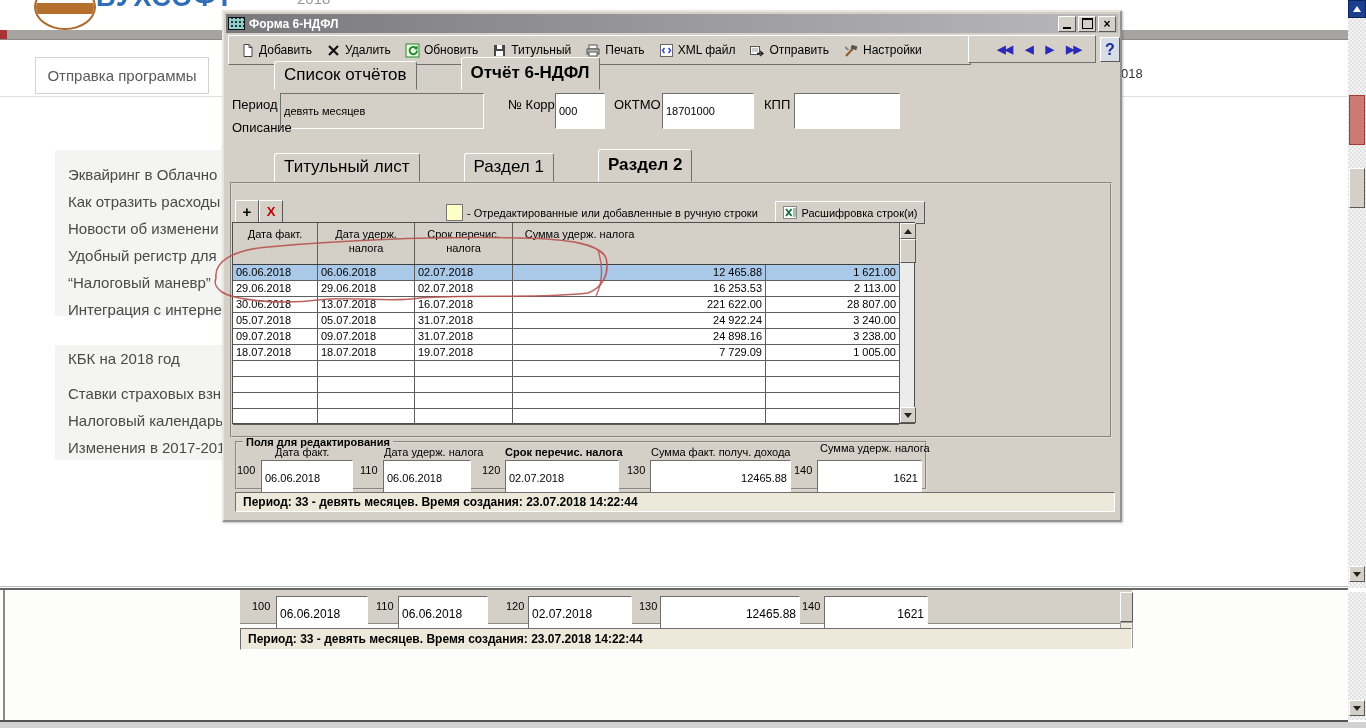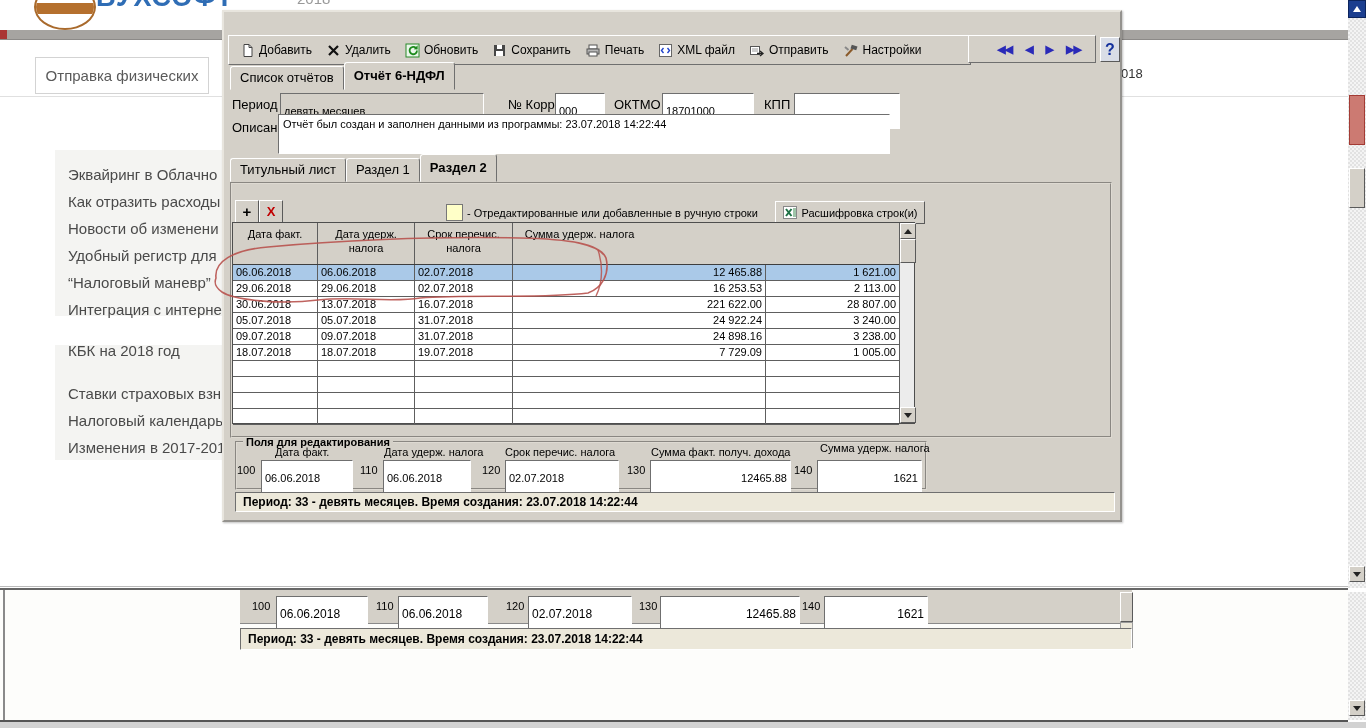--- a/index.html
+++ b/index.html
@@ -40,21 +40,21 @@
   .glyph-close{font-size:12px;font-weight:bold;line-height:12px;}
 
   .tbgroup{top:23px;height:28px;background:#d4d0c8;display:flex;align-items:center;}
   .tbbtn{display:flex;align-items:center;gap:4px;padding:3px 7px;font-size:12px;cursor:pointer;white-space:nowrap;}
   .navarrow{color:#2a2ab8;font-size:11px;font-weight:bold;cursor:pointer;letter-spacing:-1px;}
   .helpbtn{width:18px;height:23px;background:#d9dde6;border:1px solid;border-color:#fff #5a5a5a #5a5a5a #fff;
            font-weight:bold;color:#13309c;display:flex;align-items:center;justify-content:center;cursor:pointer;}
 
   .tabrow{display:flex;align-items:flex-end;}
   .tab{background:#d4d0c8;border:1px solid;border-color:#fff #6f6f6f #d4d0c8 #fff;
-       border-radius:3px 3px 0 0;padding:3px 9px 4px 9px;font-size:13px;cursor:pointer;white-space:nowrap;}
+       border-radius:3px 3px 0 0;padding:3px 9px 4px 9px;font-size:17px;cursor:pointer;white-space:nowrap;margin-left:44px;}
   .tab.active{font-weight:bold;padding-top:5px;padding-bottom:6px;position:relative;z-index:2;}
 
   .lbl{font-size:13px;text-align:right;white-space:nowrap;}
   .inp{font-family:"Liberation Sans",sans-serif;font-size:11px;height:36px;box-sizing:border-box;
        border:1px solid;border-color:#6f6f6f #fff #fff #6f6f6f;background:#fff;padding:0 3px;outline:none;}
   .inp.gray{background:#d4d0c8;}
 
   .sectitle{font-weight:bold;font-size:11.5px;text-align:center;white-space:nowrap;}
   .smallbtn{background:#d4d0c8;border:1px solid;border-color:#fff #5a5a5a #5a5a5a #fff;
             display:flex;align-items:center;justify-content:center;cursor:pointer;}
@@ -95,40 +95,54 @@
   <div class="abs logo-ellipse" style="left:34px;top:-16px;">
     <div class="logo-band"></div>
   </div>
   <div class="abs brand" style="left:96px;top:-18px;">БУХСОФТ</div>
   <div class="abs" style="left:297px;top:-10px;font-size:15px;color:#999;">2018</div>
 
   <div class="abs band" style="left:0;top:30px;width:1348px;height:9px;"></div>
   <div class="abs" style="left:0;top:30px;width:7px;height:9px;background:#aa3434;"></div>
   <div class="abs" style="left:0;top:96px;width:1348px;height:1px;background:#e0e0e0;"></div>
 
-  <div class="abs sendbtn" style="left:35px;top:57px;width:172px;height:35px;">Отправка физических</div>
+  <div class="abs sendbtn" style="left:35px;top:57px;width:172px;height:35px;">Отправка программы</div>
 
   <div class="abs" style="left:1121px;top:66px;font-size:13px;color:#333;">018</div>
 
   <div class="abs sidepanel" style="left:55px;top:150px;width:400px;height:166px;"></div>
   <div class="abs sitelink" style="left:68px;top:166px;">Эквайринг в Облачно</div>
   <div class="abs sitelink" style="left:68px;top:193px;">Как отразить расходы</div>
   <div class="abs sitelink" style="left:68px;top:220px;">Новости об изменени</div>
   <div class="abs sitelink" style="left:68px;top:247px;">Удобный регистр для</div>
   <div class="abs sitelink" style="left:68px;top:274px;">“Налоговый маневр”</div>
   <div class="abs sitelink" style="left:68px;top:301px;">Интеграция с интерне</div>
 
   <div class="abs sidepanel" style="left:55px;top:345px;width:400px;height:115px;"></div>
-  <div class="abs sitelink" style="left:68px;top:342px;">КБК на 2018 год</div>
+  <div class="abs sitelink" style="left:68px;top:350px;">КБК на 2018 год</div>
   <div class="abs sitelink" style="left:68px;top:385px;">Ставки страховых взн</div>
   <div class="abs sitelink" style="left:68px;top:412px;">Налоговый календарь</div>
   <div class="abs sitelink" style="left:68px;top:439px;">Изменения в 2017-201</div>
 
   <div class="abs" id="dlg">
 
+    <div class="abs titlebar">
+      <span class="kbd-icon"></span>
+      <span class="title-text">Форма 6-НДФЛ</span>
+      <span style="flex:1"></span>
+      <span class="wbtn">
+          <span class="glyph-min"></span>
+        </span>
+      <span class="wbtn">
+          <span class="glyph-max"></span>
+        </span>
+      <span class="wbtn">
+          <span class="glyph-close">×</span>
+        </span>
+    </div>
 
     <div class="abs tbgroup raised" style="left:4px;width:737px;padding-left:4px;">
       <span class="tbbtn">
         <svg width="15" height="15">
             <path d="M4 1.5 h5 l3 3 v9 h-8 z" fill="#fff" stroke="#444"></path>
             <path d="M9 1.5 v3 h3" fill="none" stroke="#444"></path>
           </svg>
         <span>Добавить</span>
       </span>
       <span class="tbbtn">
@@ -144,21 +158,21 @@
             <polygon points="12.6,2.2 12.6,6.4 8.8,6.2" fill="#1c8a1c"></polygon>
           </svg>
         <span>Обновить</span>
       </span>
       <span class="tbbtn">
         <svg width="15" height="15">
             <rect x="2" y="2" width="11" height="11" fill="#474747"></rect>
             <rect x="5" y="2" width="5" height="4" fill="#fff"></rect>
             <rect x="4" y="8" width="7" height="5" fill="#fff"></rect>
           </svg>
-        <span>Сохранить</span>
+        <span>Титульный</span>
       </span>
       <span class="tbbtn">
         <svg width="16" height="15">
             <rect x="4" y="2" width="8" height="4" fill="#fff" stroke="#555"></rect>
             <rect x="2" y="6" width="12" height="5" fill="#b8b8b8" stroke="#555"></rect>
             <rect x="4" y="9" width="8" height="4" fill="#fff" stroke="#555"></rect>
           </svg>
         <span>Печать</span>
       </span>
       <span class="tbbtn">
@@ -201,21 +215,20 @@
     <div class="abs lbl" style="left:8px;top:85px;width:42px;">Период</div>
     <input class="abs inp gray" style="left: 56px; top: 81px; width: 204px;" value="девять месяцев">
     <div class="abs lbl" style="left:284px;top:85px;width:42px;">№ Корр.</div>
     <input class="abs inp" style="left: 331px; top: 81px; width: 50px;" value="000">
     <div class="abs lbl" style="left:390px;top:85px;width:44px;">ОКТМО</div>
     <input class="abs inp" style="left: 438px; top: 81px; width: 92px;" value="18701000">
     <div class="abs lbl" style="left:540px;top:85px;width:26px;">КПП</div>
     <input class="abs inp" style="left: 570px; top: 81px; width: 106px;" value="">
 
     <div class="abs lbl" style="left:8px;top:108px;width:42px;">Описание</div>
-    <div class="abs sunken t11" style="left:54px;top:102px;width:612px;height:40px;padding:3px 4px;box-sizing:border-box;">Отчёт был создан и заполнен данными из программы: 23.07.2018 14:22:44</div>
 
     <div class="abs tabrow" style="left:6px;top:146px;height:24px;">
       <span class="tab">Титульный лист</span>
       <span class="tab">Раздел 1</span>
       <span class="tab active">Раздел 2</span>
     </div>
 
     <div class="abs groove" style="left:6px;top:170px;width:882px;height:256px;box-sizing:border-box;"></div>
 
     <div class="abs smallbtn" style="left:11px;top:188px;width:22px;height:21px;font-size:15px;font-weight:bold;">+</div>
@@ -333,21 +346,21 @@
             <span class="tri-down"></span>
           </div>
       </div>
     </div>
 
     <fieldset class="ed" style="left:11px;top:424px;width:688px;height:50px;">
       <legend>Поля для редактирования</legend>
     </fieldset>
     <div class="abs t11 nowrap" style="left:51px;top:434px;">Дата факт.</div>
     <div class="abs t11 nowrap" style="left:160px;top:434px;">Дата удерж. налога</div>
-    <div class="abs t11 nowrap" style="left:281px;top:434px;">Срок перечис. налога</div>
+    <div class="abs t11 nowrap" style="left:281px;top:434px;font-weight:bold;">Срок перечис. налога</div>
     <div class="abs t11 nowrap" style="left:427px;top:434px;">Сумма факт. получ. дохода</div>
     <div class="abs t11 nowrap" style="left:596px;top:430px;">Сумма удерж. налога</div>
 
     <div class="abs code" style="left:13px;top:452px;">100</div>
     <input class="abs inp" style="left: 37px; top: 448px; width: 92px;" value="06.06.2018">
     <div class="abs code" style="left:136px;top:452px;">110</div>
     <input class="abs inp" style="left: 159px; top: 448px; width: 88px;" value="06.06.2018">
     <div class="abs code" style="left:258px;top:452px;">120</div>
     <input class="abs inp" style="left: 281px; top: 448px; width: 114px;" value="02.07.2018">
     <div class="abs code" style="left:403px;top:452px;">130</div>

